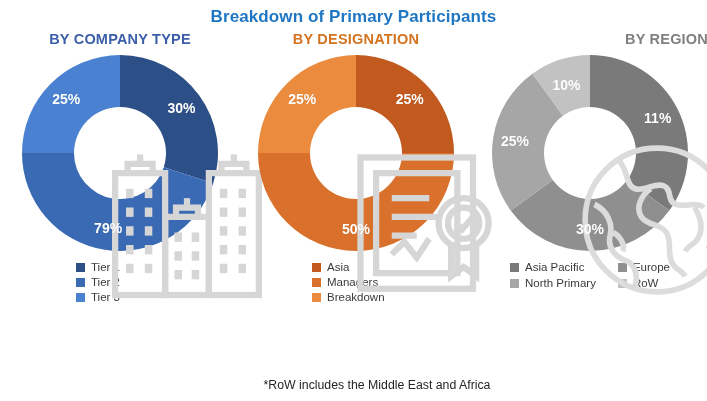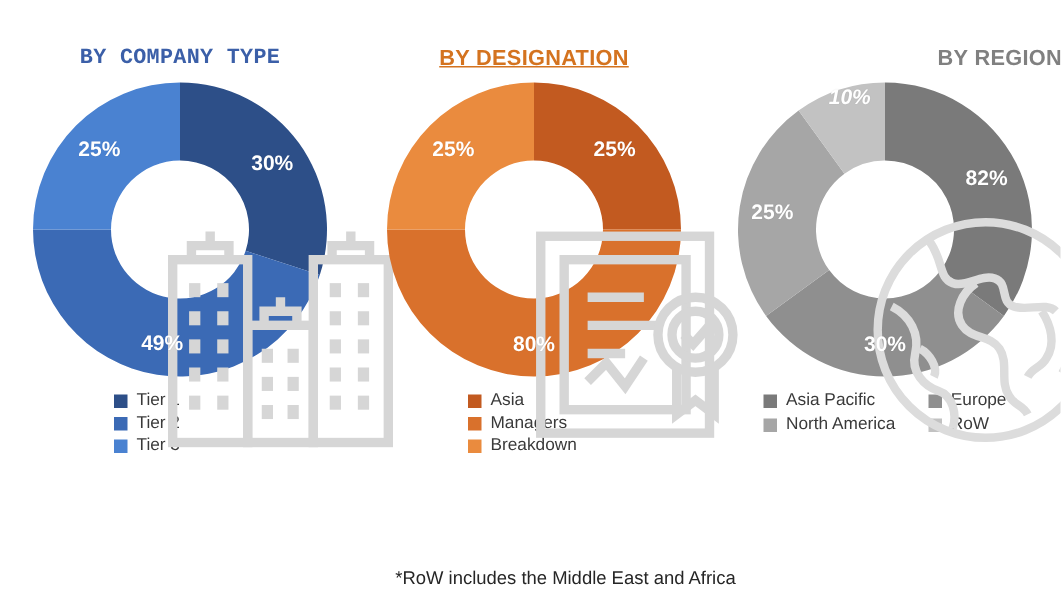--- a/index.html
+++ b/index.html
@@ -42,22 +42,22 @@
   .panel-3 { left: 472px; }
 
   .panel-head {
     text-align: center;
     font-size: 14.5px;
     font-weight: bold;
     letter-spacing: 0.2px;
     height: 18px;
     line-height: 18px;
   }
-  .head-blue   { color: #3b5fa8; font-family: Liberation Mono, monospace; }
-  .head-orange { color: #d4731f; text-decoration: underline; }
+  .head-blue   { color: #3b5fa8; }
+  .head-orange { color: #d4731f; }
   .head-gray   { color: #808080; text-align: right; }
 
   .donut-wrap {
     position: relative;
     width: 200px;
     height: 200px;
     margin: 5px auto 0 auto;
   }
   .donut-wrap svg {
     display: block;
@@ -124,20 +124,21 @@
     color: #262626;
     line-height: 16.5px;
   }
   .footer div { white-space: nowrap; margin-left: 47px; }
 </style>
 </head>
 <body>
 
 <div id="page">
 
+  <div class="main-title">Breakdown of Primary Participants</div>
 
   <div class="panel panel-1">
     <div class="panel-head head-blue">BY COMPANY TYPE</div>
     <div class="donut-wrap">
       <svg viewBox="0 0 200 200" id="donut-1">
           <path d="M 100 2 A 98 98 0 0 1 193.20353859692506 130.28366544874484 L 143.74859974957707 114.21478174124758 A 46 46 0 0 0 100 54 Z" fill="#2d4f88"></path>
           <path d="M 193.20353859692506 130.28366544874484 A 98 98 0 0 1 2 100.00000000000001 L 54 100 A 46 46 0 0 0 143.74859974957707 114.21478174124758 Z" fill="#3b6ab5"></path>
           <path d="M 2 100.00000000000001 A 98 98 0 0 1 99.99999999999999 2 L 99.99999999999999 54 A 46 46 0 0 0 54 100 Z" fill="#4a82d1"></path>
         </svg>
       <span class="hub-icon">
@@ -177,21 +178,21 @@
             <rect x="28" y="36" width="2.4" height="3"></rect>
               <rect x="33.5" y="36" width="2.4" height="3"></rect>
             <rect x="28" y="42" width="2.4" height="3"></rect>
               <rect x="33.5" y="42" width="2.4" height="3"></rect>
             <rect x="28" y="48" width="2.4" height="3"></rect>
               <rect x="33.5" y="48" width="2.4" height="3"></rect>
           </g>
         </svg>
       </span>
     <span class="slice-label" style="left: 161.485px; top: 55.3283px;">30%</span>
-        <span class="slice-label" style="left: 88.111px; top: 175.064px;">49%</span>
+        <span class="slice-label" style="left: 88.111px; top: 175.064px;">79%</span>
         <span class="slice-label" style="left: 46.2599px; top: 46.2599px;">25%</span>
       </div>
     <div class="legend">
       <div class="legend-item left-align">
         <span class="swatch" style="background:#2d4f88"></span>
         <span>Tier 1</span>
       </div>
       <div class="legend-item left-align">
         <span class="swatch" style="background:#3b6ab5"></span>
         <span>Tier 2</span>
@@ -221,21 +222,21 @@
             <path d="M22 37 h8"></path>
             <path d="M22 43 l4 -4 l4 5 l4 -6"></path>
             <circle cx="45" cy="33" r="8"></circle>
             <circle cx="45" cy="33" r="5"></circle>
             <path d="M41 40 l0 10 l4 -3 l4 3 l0 -10"></path>
             <path d="M42.5 33 l2 2 l4 -4.5"></path>
           </g>
         </svg>
       </span>
     <span class="slice-label" style="left: 153.74px; top: 46.2599px;">25%</span>
-        <span class="slice-label" style="left: 100px; top: 176px;">80%</span>
+        <span class="slice-label" style="left: 100px; top: 176px;">50%</span>
         <span class="slice-label" style="left: 46.2599px; top: 46.2599px;">25%</span>
       </div>
     <div class="legend">
       <div class="legend-item left-align">
         <span class="swatch" style="background:#c25a20"></span>
         <span>Asia</span>
       </div>
       <div class="legend-item left-align">
         <span class="swatch" style="background:#d9712c"></span>
         <span>Managers</span>
@@ -262,37 +263,37 @@
             <circle cx="32" cy="32" r="23"></circle>
             <path d="M20 13 c3 4 2 8 5 9 c3 1 6 -2 9 -1 c3 1 1 5 4 6 c3 1 7 -1 9 1"></path>
             <path d="M12 27 c4 2 6 6 5 10 c-1 4 2 7 5 8 c3 1 4 5 3 8"></path>
             <path d="M30 22 c-3 2 -5 6 -3 9 c2 3 6 2 8 5 c2 3 0 7 2 10 c1 2 3 2 4 4"></path>
             <path d="M44 28 c2 3 3 7 1 10 c-1 2 -3 2 -4 4"></path>
             <path d="M48 40 c2 1 3 4 2 6"></path>
             <path d="M18 36 c2 1 4 4 3 6"></path>
           </g>
         </svg>
       </span>
-    <span class="slice-label" style="left: 167.716px; top: 65.4967px;">82%</span>
+    <span class="slice-label" style="left: 167.716px; top: 65.4967px;">11%</span>
         <span class="slice-label" style="left: 100px; top: 176px;">30%</span>
         <span class="slice-label" style="left: 24.9357px; top: 88.111px;">25%</span>
-        <span class="slice-label" style="left: 76.5147px; top: 11px; font-style: italic;">10%</span>
+        <span class="slice-label" style="left: 76.5147px; top: 32px;">10%</span>
       </div>
     <div class="legend grid2">
       <div class="legend-item legend-col-left">
         <span class="swatch" style="background:#7a7a7a"></span>
         <span>Asia Pacific</span>
       </div>
       <div class="legend-item legend-col-right">
         <span class="swatch" style="background:#8f8f8f"></span>
         <span>Europe</span>
       </div>
       <div class="legend-item legend-col-left">
         <span class="swatch" style="background:#a6a6a6"></span>
-        <span>North America</span>
+        <span>North Primary</span>
       </div>
       <div class="legend-item legend-col-right">
         <span class="swatch" style="background:#c2c2c2"></span>
         <span>RoW</span>
       </div>
     </div>
   </div>
 
   <div class="footer">
     <div>*RoW includes the Middle East and Africa</div>

